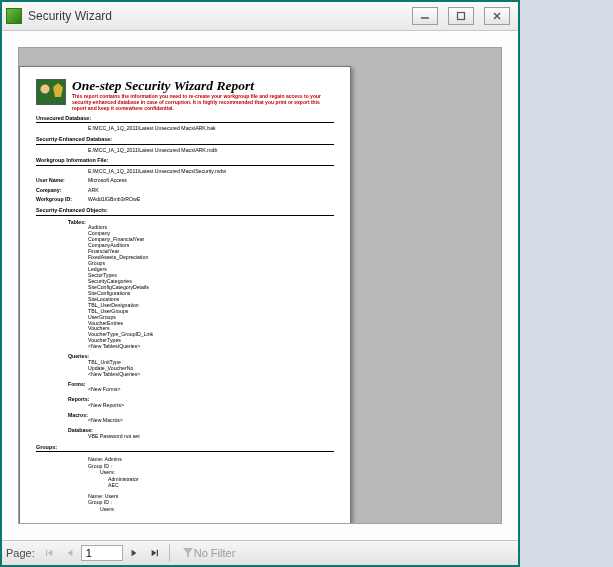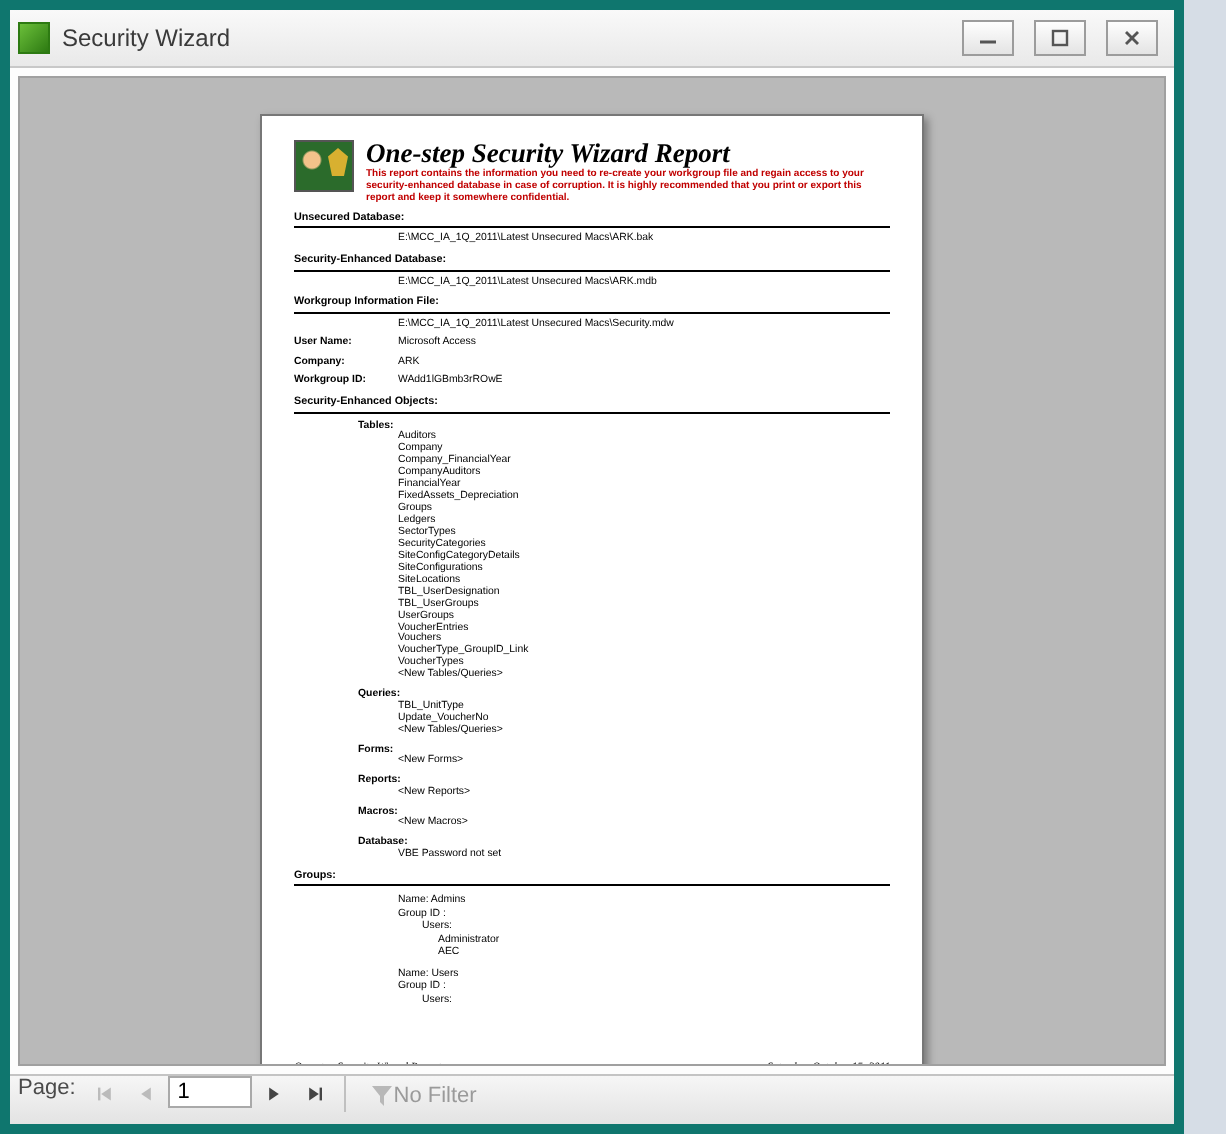--- a/index.html
+++ b/index.html
@@ -8,24 +8,24 @@
     font-family: "Segoe UI", Tahoma, sans-serif;
     font-size: 12px;
     background: #d6dde6;
     width: 613px;
     height: 567px;
     overflow: hidden;
   }
   
   .window {
     box-sizing: border-box;
-    width: 592px;
+    width: 520px;
     height: 567px;
     background: #fdfdfd;
-    border: 5px solid #0f766e;
+    border: 2px solid #0f766e;
     display: flex;
     flex-direction: column;
   }
   .titlebar {
     height: 28px;
     background: linear-gradient(#f9f9f9, #e9e9e9);
     border-bottom: 1px solid #c8c8c8;
     display: flex;
     align-items: center;
     padding: 0 4px;
@@ -52,25 +52,25 @@
     font-size: 10px;
     cursor: pointer;
   }
   .win-btn svg { width: 10px; height: 10px; }
 
   
   .preview-area {
     flex: 1;
     background: #b9b9b9;
     display: flex;
-    justify-content: center;
+    justify-content: flex-start;
     overflow: hidden;
     padding: 18px 0;
     border: 1px solid #a0a0a0;
-    margin: 4px;
+    margin: 16px;
     box-sizing: border-box;
   }
   .page {
     width: 332px;
     height: 490px;
     background: #fff;
     border: 1px solid #777;
     box-shadow: 2px 2px 4px rgba(0,0,0,.35);
     padding: 12px 16px;
     box-sizing: border-box;
@@ -139,20 +139,21 @@
     font-family: "Times New Roman", serif;
     font-size: 5.6px;
   }
 
   
   .statusbar {
     height: 24px;
     background: linear-gradient(#f6f6f6,#e3e3e3);
     border-top: 1px solid #c4c4c4;
     display: flex;
+    align-items: center;
     padding: 0 4px;
     gap: 2px;
     font-size: 11px;
     color: #4a4a4a;
   }
   .statusbar .lbl { margin-right: 4px; }
   .nav-btn {
     width: 18px; height: 18px;
     display: flex; align-items: center; justify-content: center;
     cursor: pointer;

